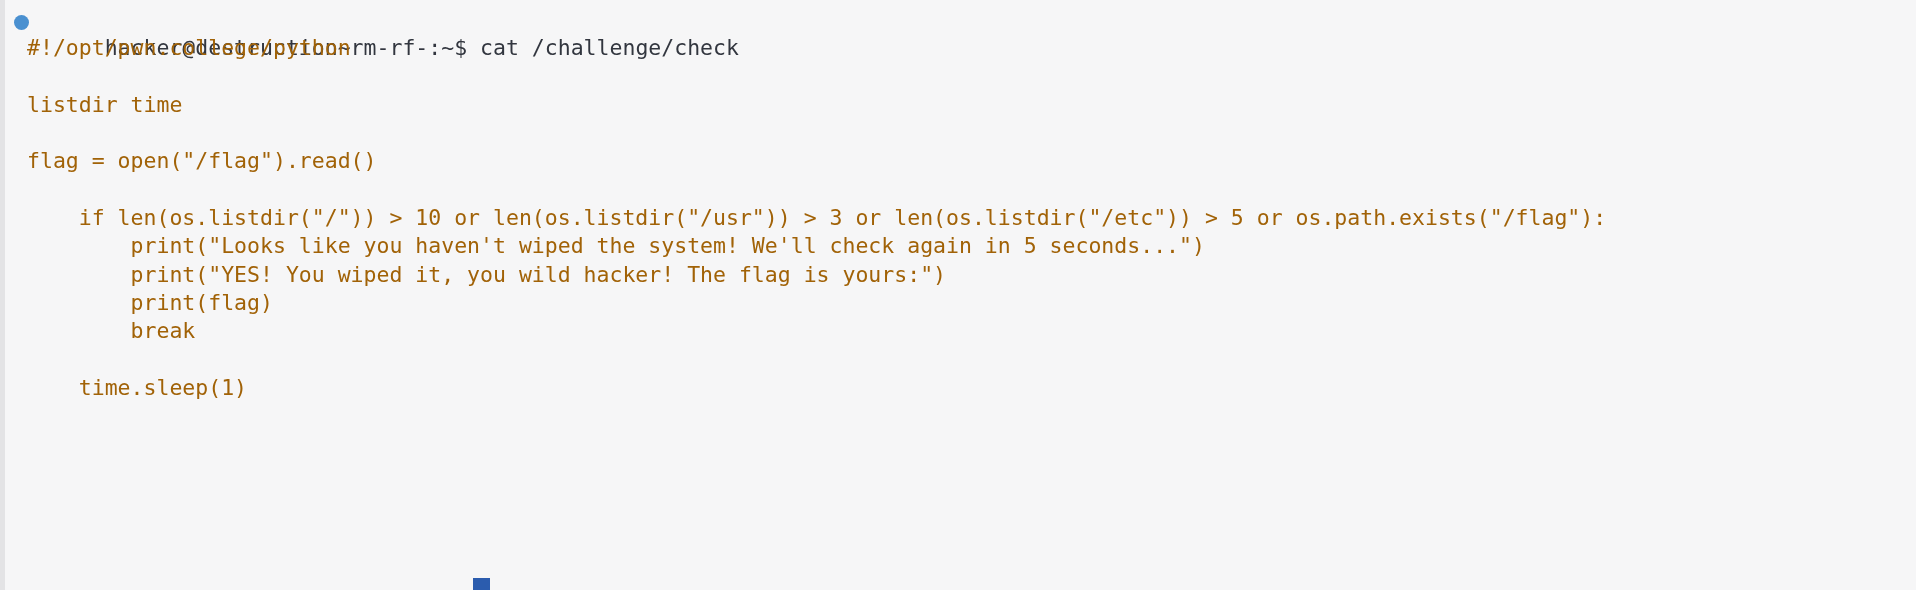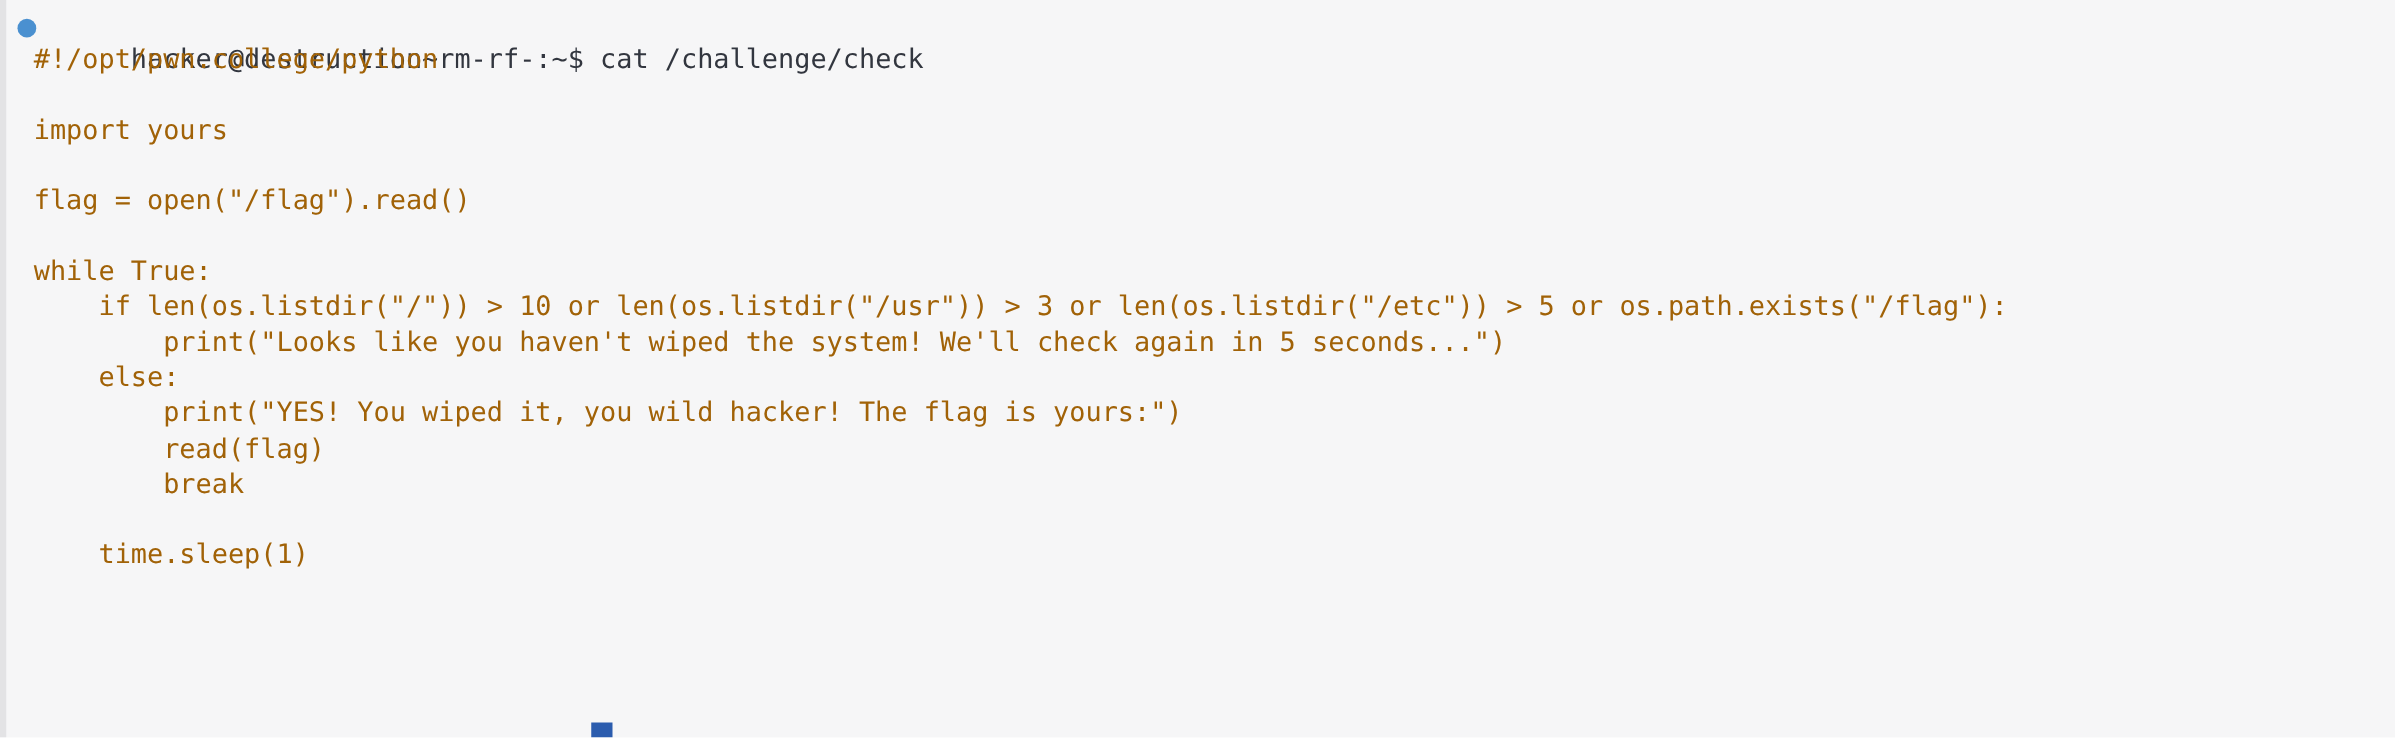--- a/index.html
+++ b/index.html
@@ -68,29 +68,27 @@
 
 <div id="terminal">
   <div class="term-body">
 
     <div class="line prompt-line">
       <span class="bullet"></span><span>hacker@destruction~rm-rf-:~$ cat /challenge/check</span>
     </div>
 
     <div class="line">#!/opt/pwn.college/python</div>
     <div class="line blank"></div>
-    <div class="line">import yours</div>
+    <div class="line">listdir time</div>
     <div class="line blank"></div>
     <div class="line">flag = open("/flag").read()</div>
     <div class="line blank"></div>
-    <div class="line">while True:</div>
     <div class="line">    if len(os.listdir("/")) &gt; 10 or len(os.listdir("/usr")) &gt; 3 or len(os.listdir("/etc")) &gt; 5 or os.path.exists("/flag"):</div>
     <div class="line">        print("Looks like you haven't wiped the system! We'll check again in 5 seconds...")</div>
-    <div class="line">    else:</div>
     <div class="line">        print("YES! You wiped it, you wild hacker! The flag is yours:")</div>
-    <div class="line">        read(flag)</div>
+    <div class="line">        print(flag)</div>
     <div class="line">        break</div>
     <div class="line blank"></div>
     <div class="line">    time.sleep(1)</div>
 
   </div>
   <div class="cursor-block"></div>
 </div>
 
 </body></html>

